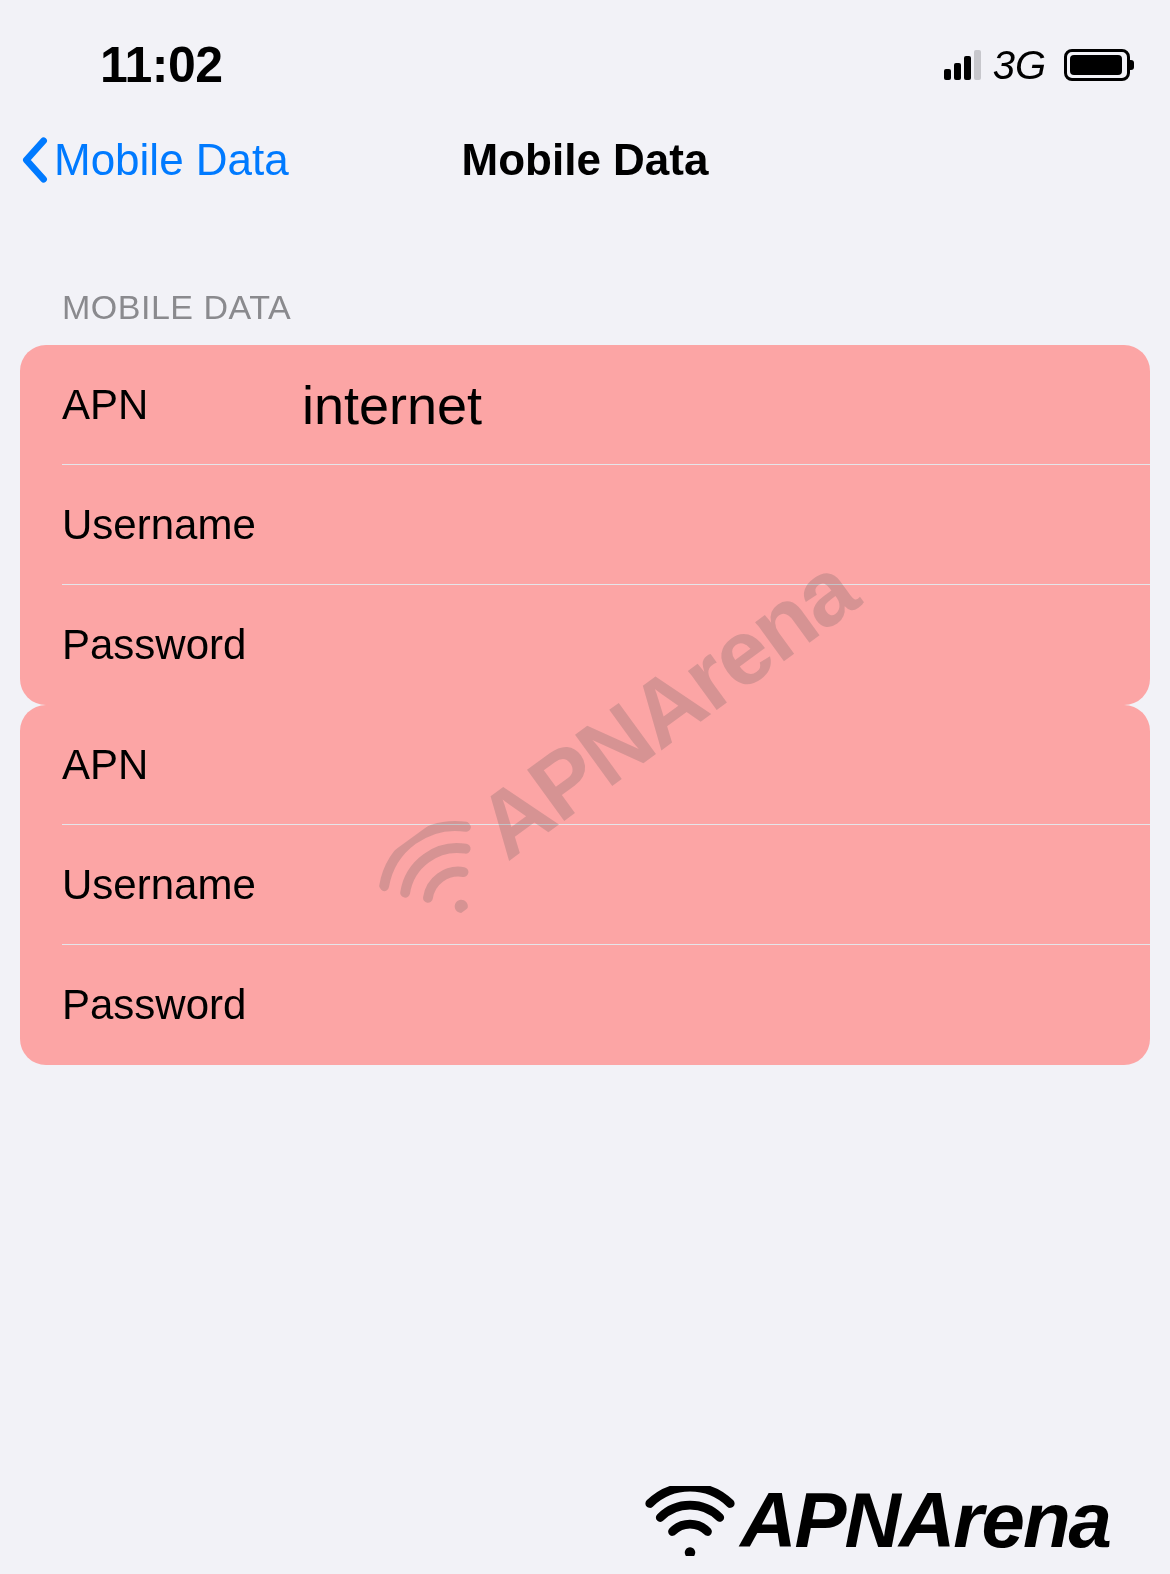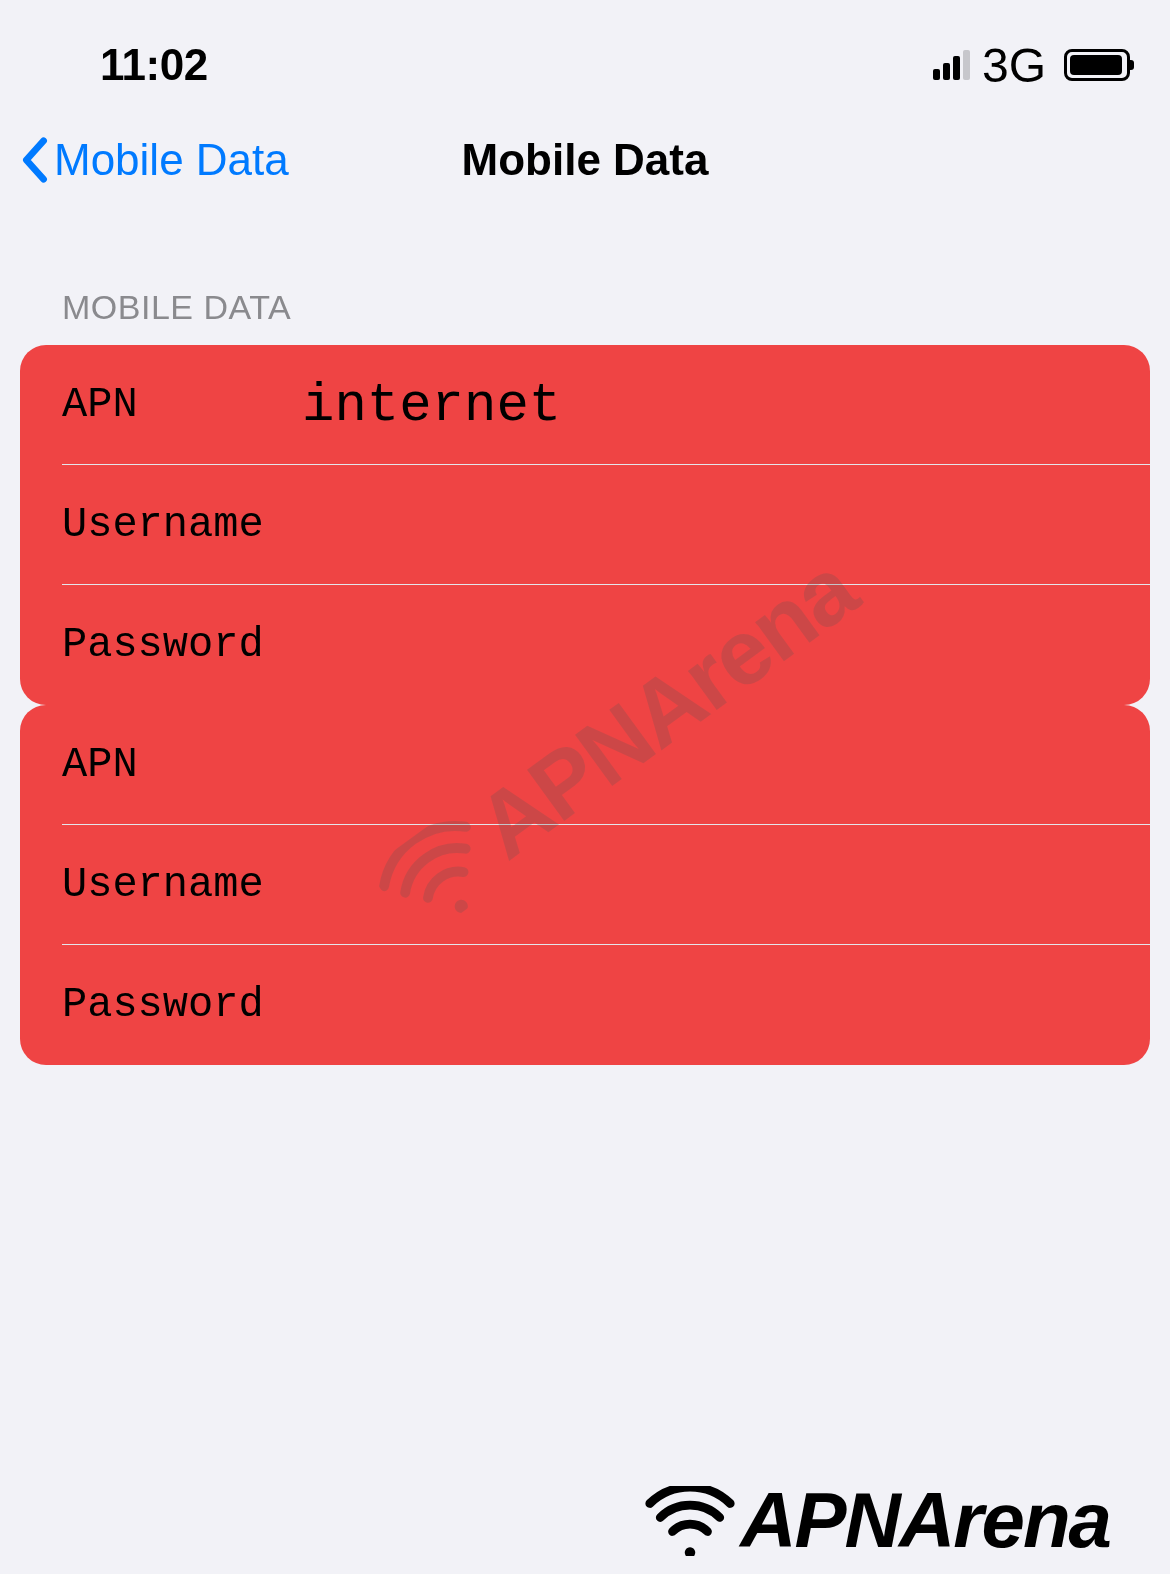--- a/index.html
+++ b/index.html
@@ -17,21 +17,21 @@
       overflow: hidden;
     }
     .status-bar {
       display: flex;
       justify-content: space-between;
       align-items: center;
       padding: 40px 40px 20px 100px;
       height: 110px;
     }
     .status-time {
-      font-size: 44px;
+      font-size: 50px;
       font-weight: 600;
       color: #000;
       letter-spacing: -0.5px;
     }
     .status-right {
       display: flex;
       align-items: center;
       gap: 12px;
     }
     .signal-bars {
@@ -43,24 +43,25 @@
     .signal-bar {
       width: 7px;
       background: #000;
       border-radius: 2px;
     }
     .signal-bar:nth-child(1){height:11px}
     .signal-bar:nth-child(2){height:17px}
     .signal-bar:nth-child(3){height:24px}
     .signal-bar:nth-child(4){height:30px;background:#c7c7cc}
     .network-label {
-      font-size: 48px;
+      font-size: 40px;
       font-weight: 400;
       color: #000;
       margin-left: 0;
+      font-style: italic;
     }
     .battery {
       width: 66px;
       height: 32px;
       border: 3px solid #000;
       border-radius: 8px;
       position: relative;
       margin-left: 6px;
     }
     .battery::after {
@@ -116,24 +117,23 @@
     }
     .section-header {
       font-size: 34px;
       font-weight: 400;
       color: #8a8a8e;
       text-transform: uppercase;
       letter-spacing: 0.5px;
       padding: 58px 42px 18px 42px;
     }
     .group {
-      background: #ef4444;
+      background: #fca5a5;
       border-radius: 26px;
       overflow: hidden;
-      font-family: Liberation Mono, monospace;
     }
     .row {
       display: flex;
       align-items: center;
       padding: 0 42px;
       height: 120px;
       position: relative;
     }
     .row:not(:last-child)::after {
       content: "";

